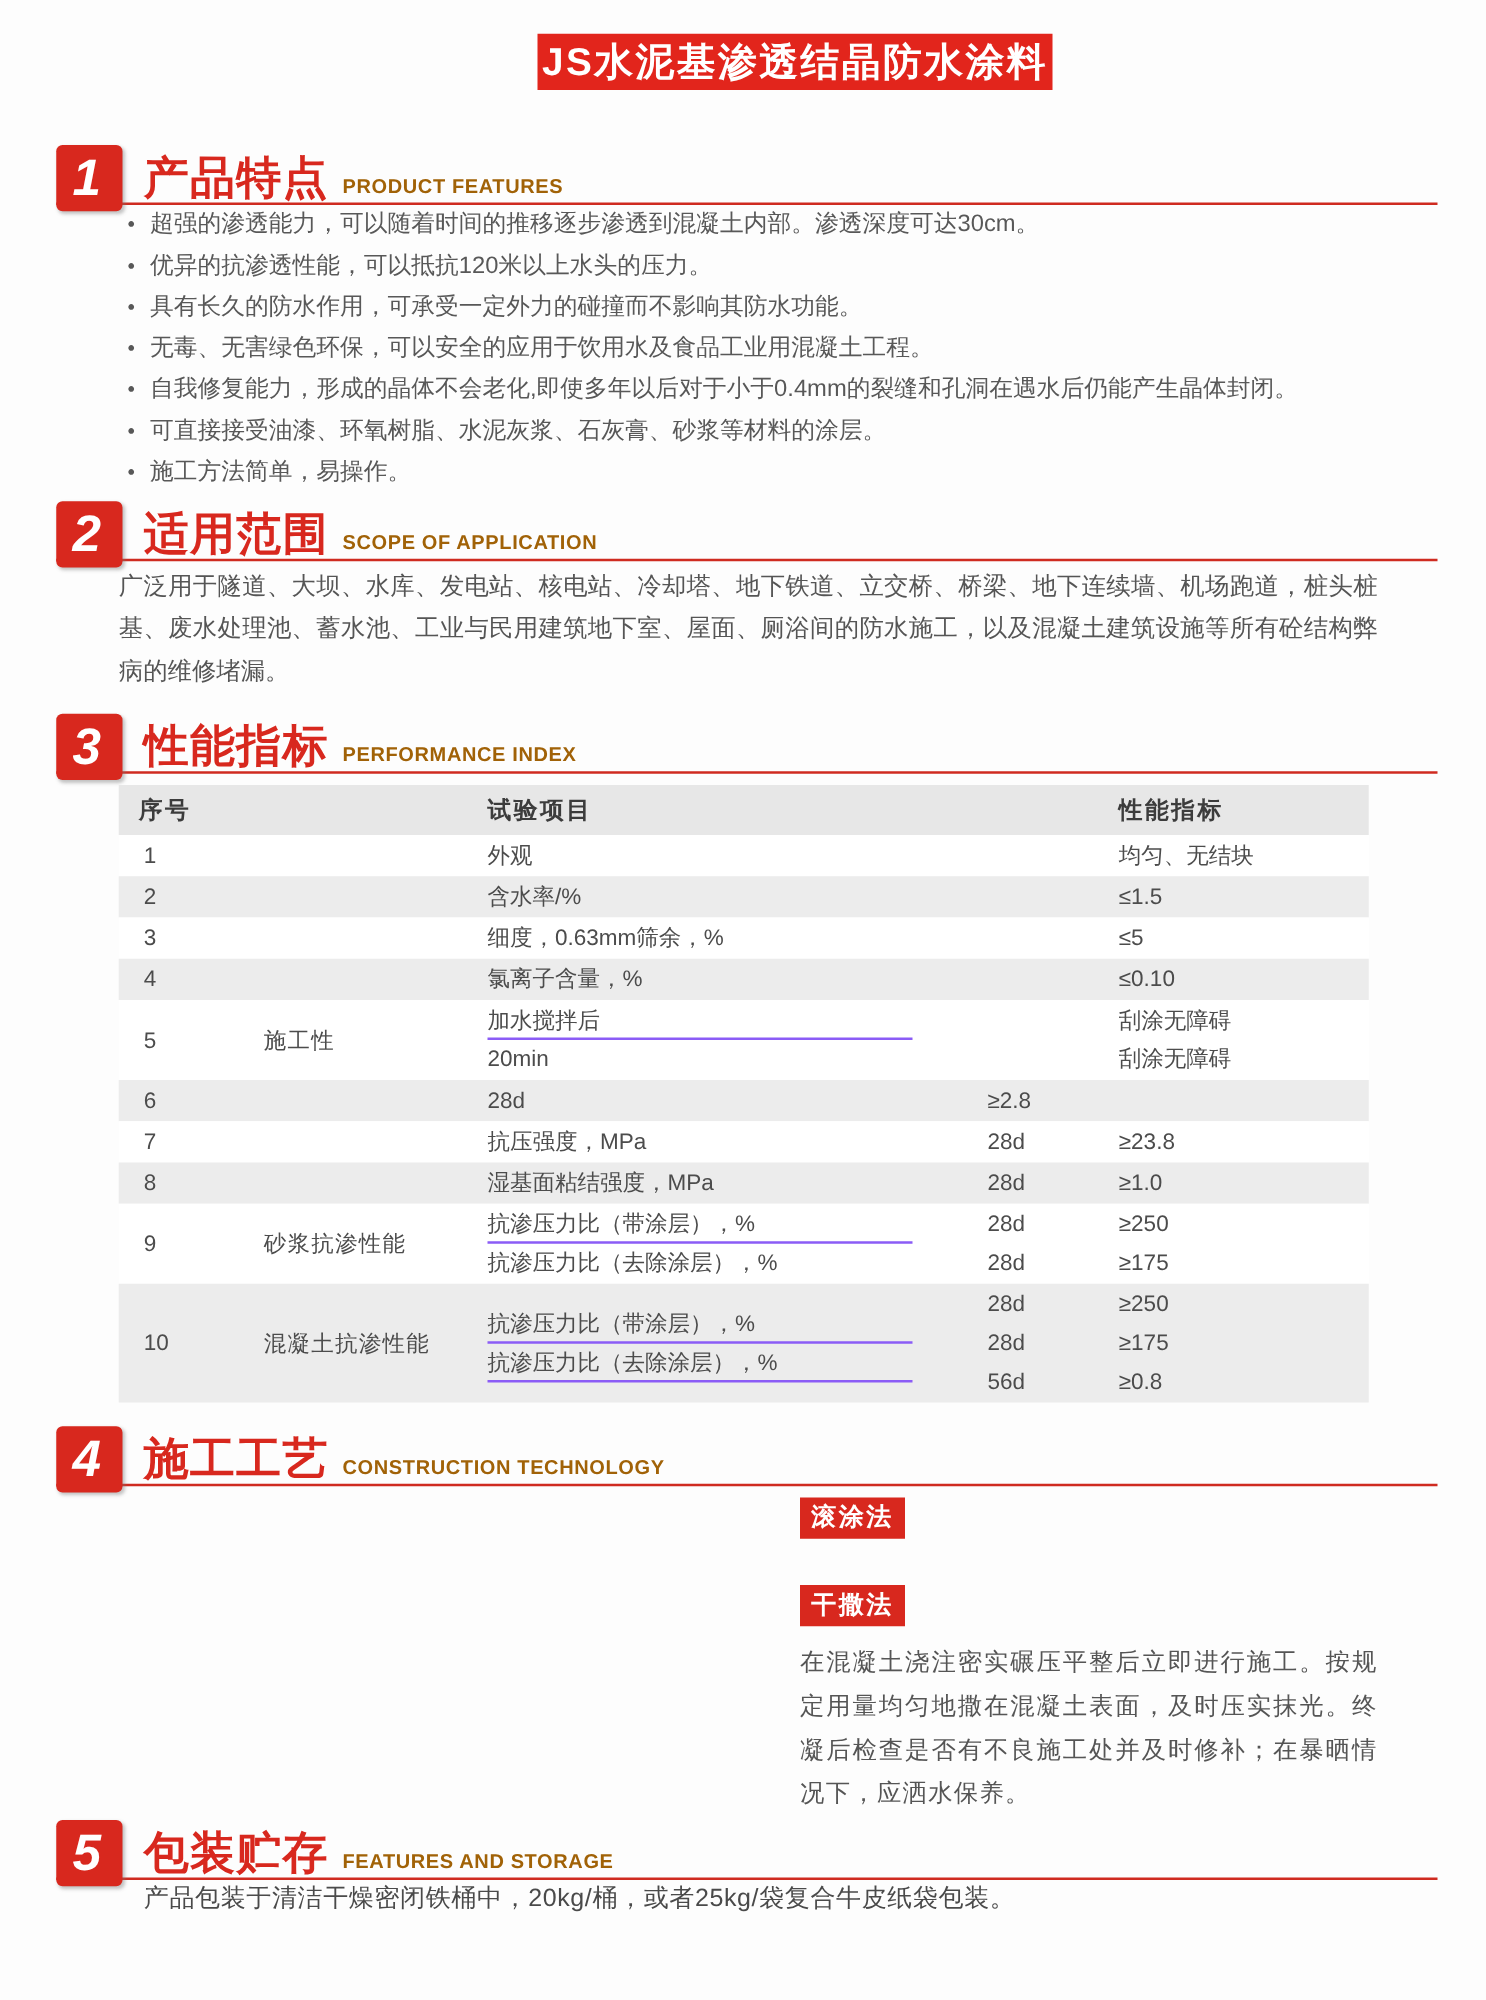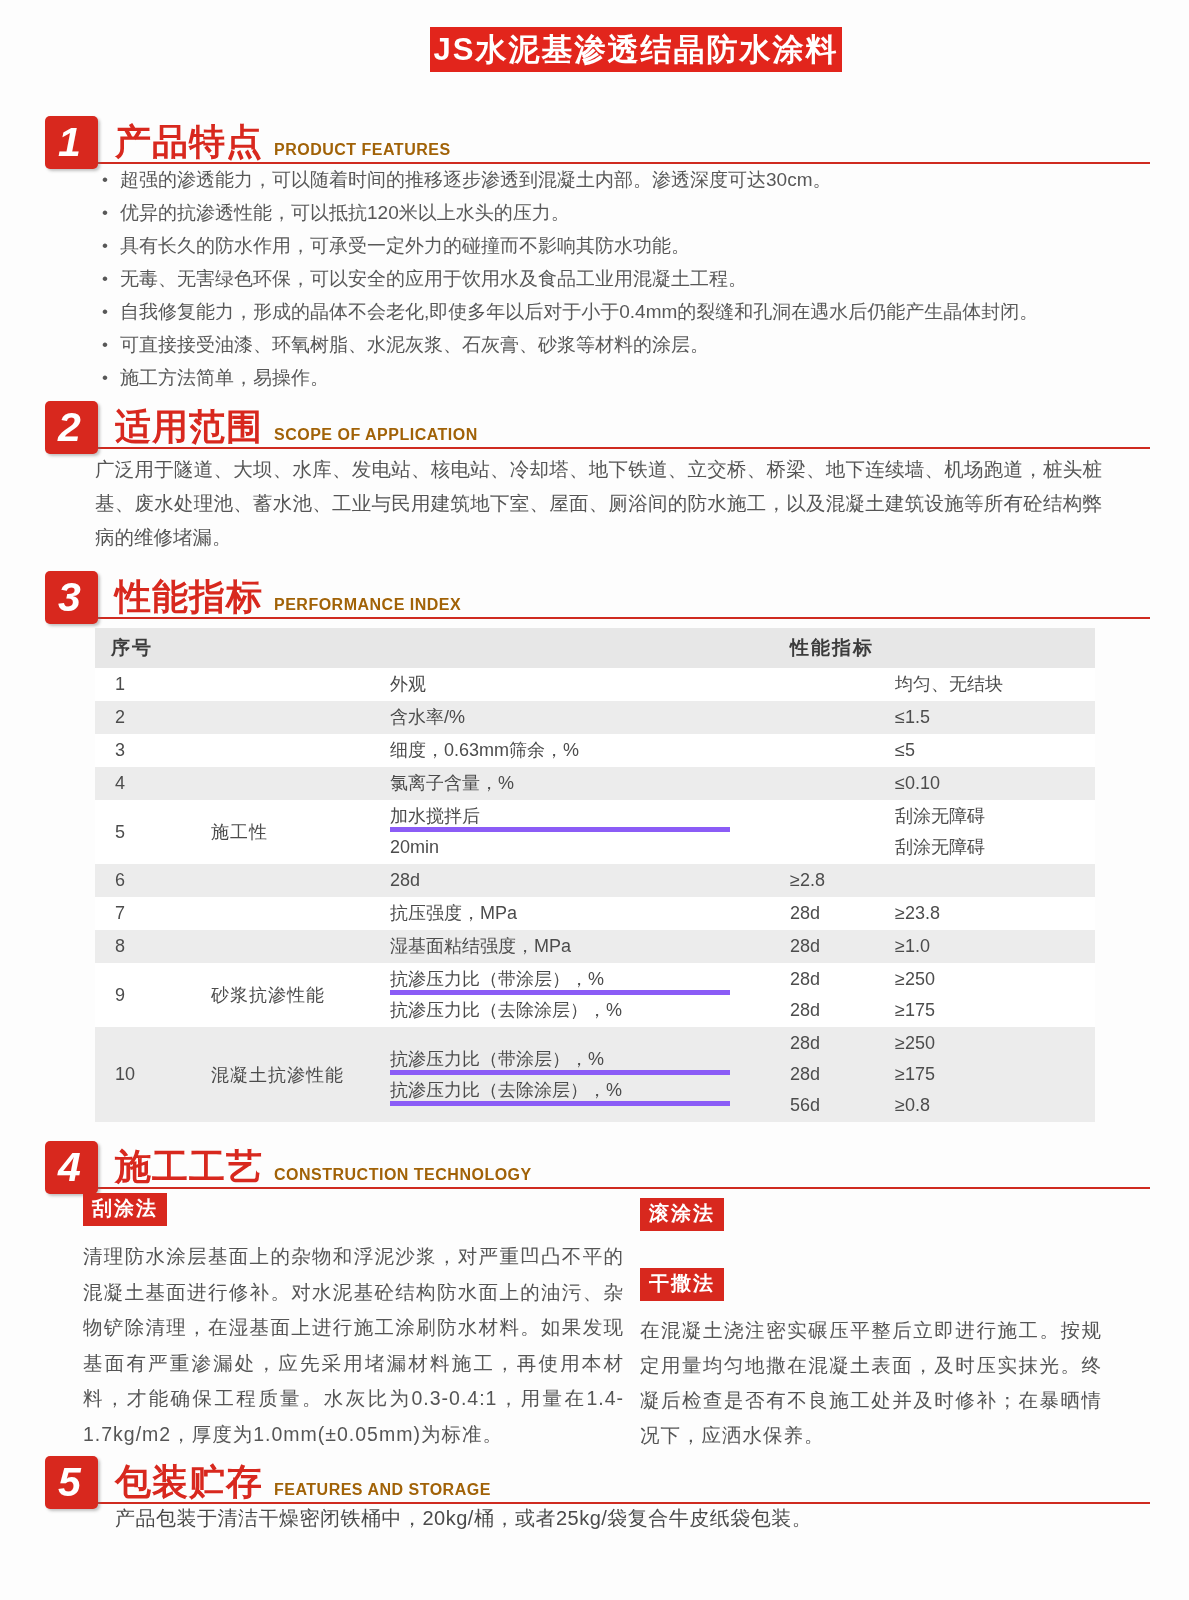--- a/index.html
+++ b/index.html
@@ -53,21 +53,21 @@
   }
   .thead .h-seq  { padding-left:16px; }
   .trow {
     display:grid; grid-template-columns:60px 235px 400px 105px 1fr;
     align-items:center; padding:1px 0; background:#fff;
   }
   .trow.shaded { background:#ececec; }
   .tcell.seq { padding-left:20px; }
   .tcell.cat { padding-left:56px; letter-spacing:1px; }
   .subline { height:31px; line-height:31px; white-space:nowrap; }
-  .subline.sep { border-bottom:5px solid #8b5cf6; width:340px; }
+  .subline.sep { border-bottom:2px solid #8b5cf6; width:340px; }
 
   
   .badge {
     display:inline-block; background:#d8281e; color:#fff; font-size:20px; font-weight:bold;
     padding:2px 9px 4px 9px; letter-spacing:2px;
   }
   .con-left  { position:absolute; left:83px;  top:1193px; width:541px; }
   .con-right { position:absolute; left:640px; top:1198px; width:462px; }
   .con-text  {
     margin-top:13px; font-size:19.5px; color:#555; line-height:35.5px; text-align:justify;
@@ -116,20 +116,21 @@
   <header class="sec-head" style="left:45px; top:559px;">
     <div class="sec-num">3</div>
     <div class="sec-title">性能指标</div>
     <div class="sec-sub">PERFORMANCE INDEX</div>
   </header>
 
   <div class="ptable">
     <div class="thead">
       <div class="h-seq">序号</div>
       <div></div>
+      <div>试验项目</div>
       <div></div>
       <div>性能指标</div>
     </div>
     <div>
         <div class="trow">
           <div class="tcell seq">1</div>
           <div class="tcell cat"></div>
           <div class="tcell items">
             <div class="subline">外观</div>
           </div>
@@ -267,24 +268,20 @@
         </div>
       </div>
   </div>
 
   <header class="sec-head" style="left:45px; top:1129px;">
     <div class="sec-num">4</div>
     <div class="sec-title">施工工艺</div>
     <div class="sec-sub">CONSTRUCTION TECHNOLOGY</div>
   </header>
 
-  <div class="con-left">
-    <span class="badge">刮涂法</span>
-    <p class="con-text">清理防水涂层基面上的杂物和浮泥沙浆，对严重凹凸不平的混凝土基面进行修补。对水泥基砼结构防水面上的油污、杂物铲除清理，在湿基面上进行施工涂刷防水材料。如果发现基面有严重渗漏处，应先采用堵漏材料施工，再使用本材料，才能确保工程质量。水灰比为0.3-0.4:1，用量在1.4-1.7kg/m2，厚度为1.0mm(±0.05mm)为标准。</p>
-  </div>
 
   <div class="con-right">
       <div class="method"><span class="badge">滚涂法</span></div>
       <div class="method"><span class="badge">干撒法</span><p class="con-text">在混凝土浇注密实碾压平整后立即进行施工。按规定用量均匀地撒在混凝土表面，及时压实抹光。终凝后检查是否有不良施工处并及时修补；在暴晒情况下，应洒水保养。</p></div>
     </div>
 
   <header class="sec-head" style="left:45px; top:1444px;">
     <div class="sec-num">5</div>
     <div class="sec-title">包装贮存</div>
     <div class="sec-sub">FEATURES AND STORAGE</div>

